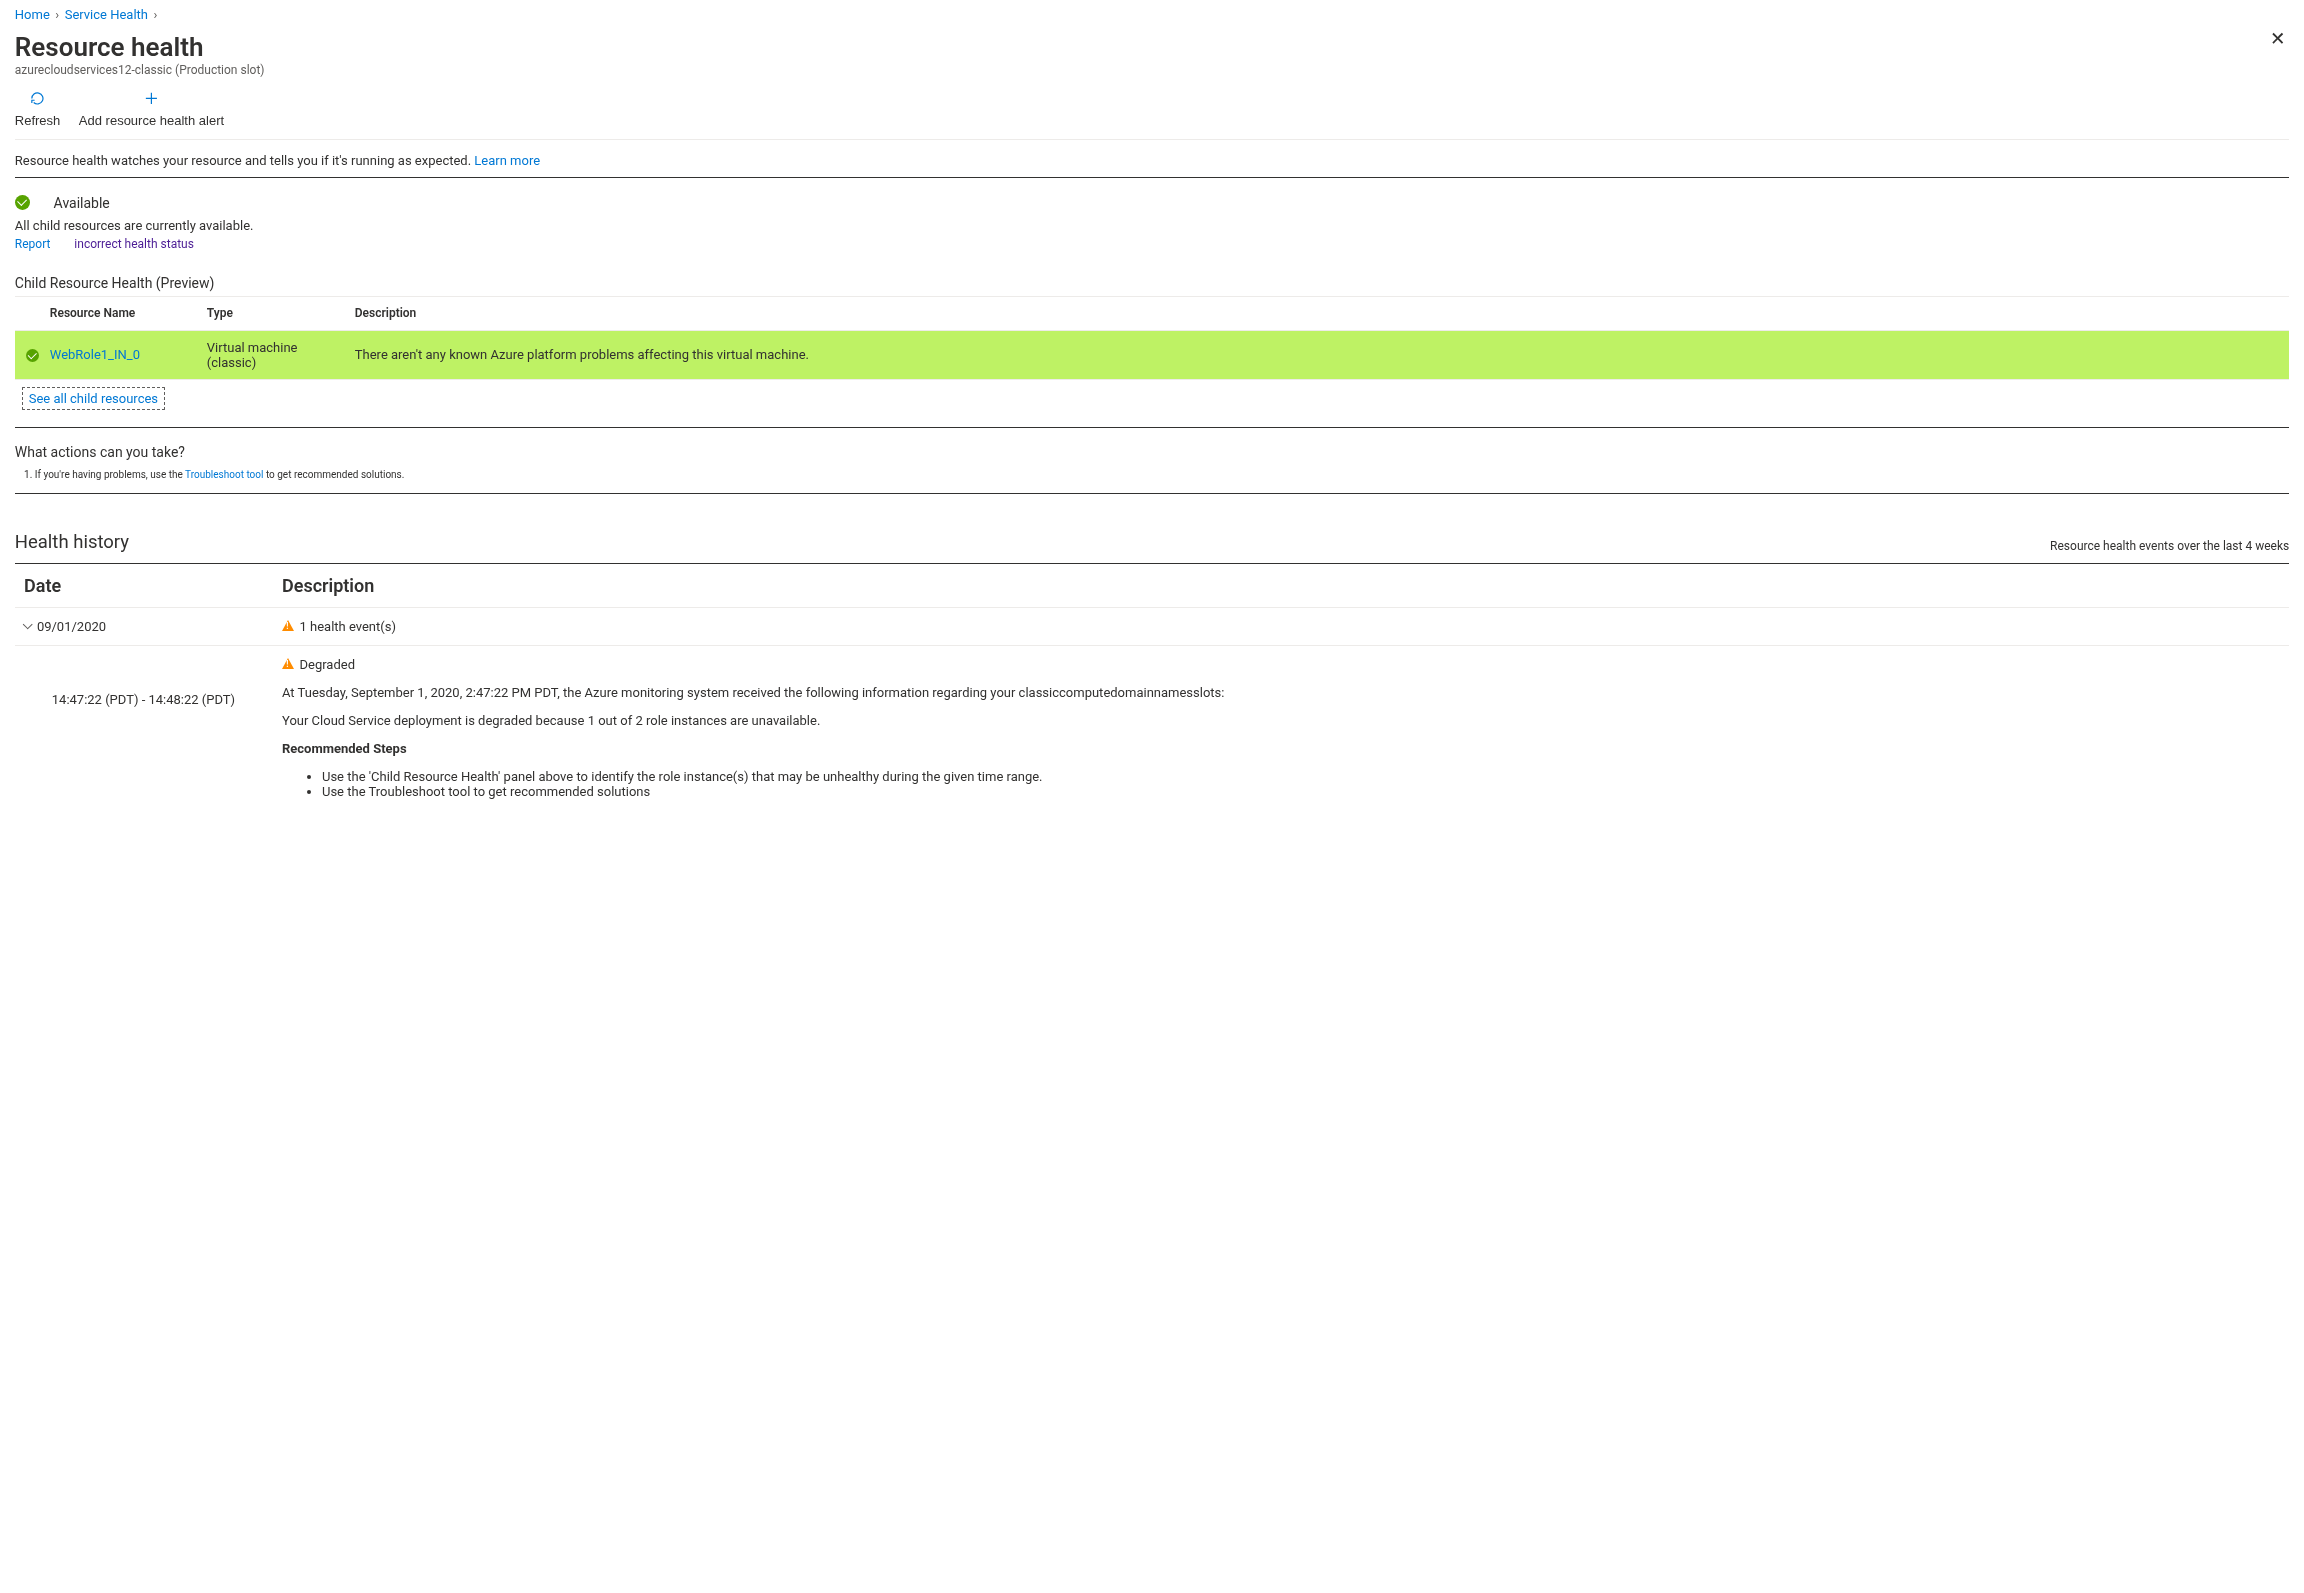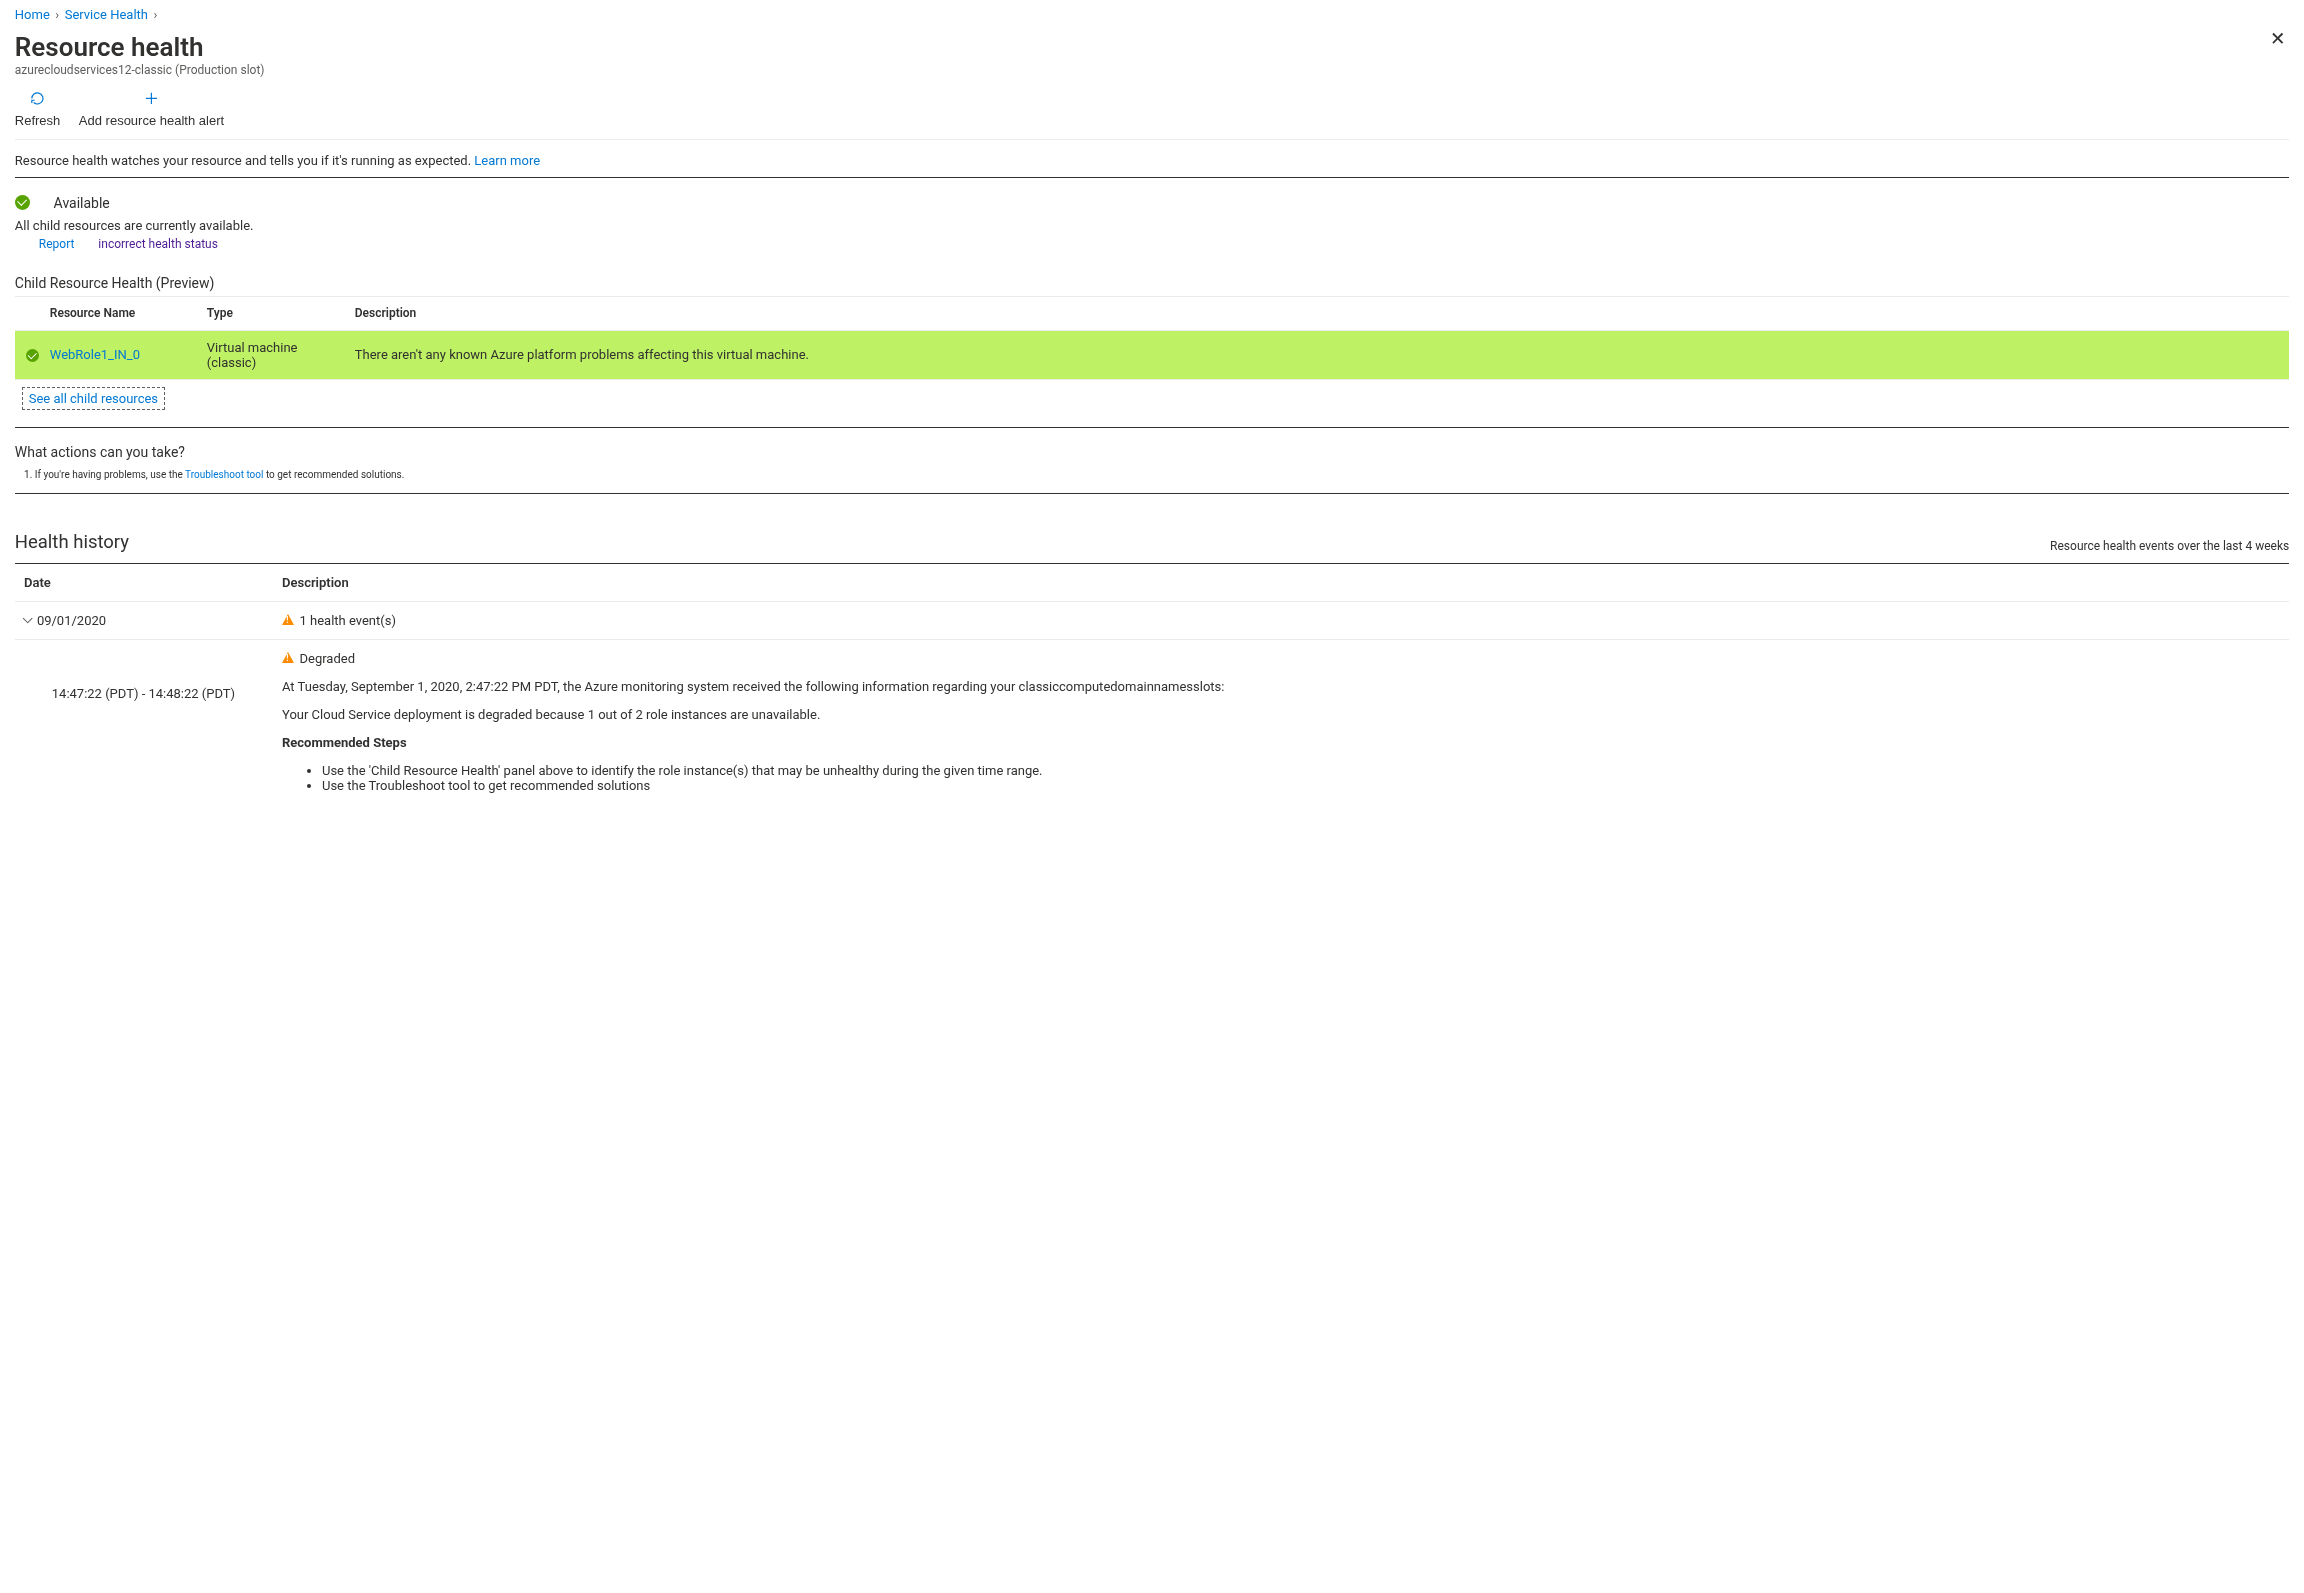--- a/index.html
+++ b/index.html
@@ -102,21 +102,21 @@
     border-width: 0 1.8px 1.8px 0;
     transform: rotate(45deg) translate(-0.9px,-0.9px);
   }
   .status-sub {
     margin: 7.4px 0 3.7px 0;
     font-size: 13px;
   }
   .status-report {
     font-size: 12px;
   }
-  .status-report a { color: #0078d4; text-decoration: none; cursor:pointer;margin-left:24px; }
+  .status-report a { color: #0078d4; text-decoration: none; cursor:pointer; }
   .section-title {
     font-size: 14px;
     margin: 24px 0 5.5px 0;
   }
   table.child-table {
     width: 100%;
     border-collapse: collapse;
     border-top: 0.9px solid #edebe9;
   }
   table.child-table th {
@@ -194,21 +194,21 @@
     color: #323130;
   }
   table.history-table {
     width: 100%;
     border-collapse: collapse;
     border-top: 1.8px solid #323130;
   }
   table.history-table th {
     text-align: left;
     font-weight: 600;
-    font-size: 13px;
+    font-size: 18px;
     padding: 11px 9.2px;
     border-bottom: 0.9px solid #edebe9;
   }
   table.history-table td {
     padding: 11px 9.2px;
     font-size: 13px;
     border-bottom: 0.9px solid #edebe9;
     vertical-align: top;
   }
   .date-cell { width: 258px; }

